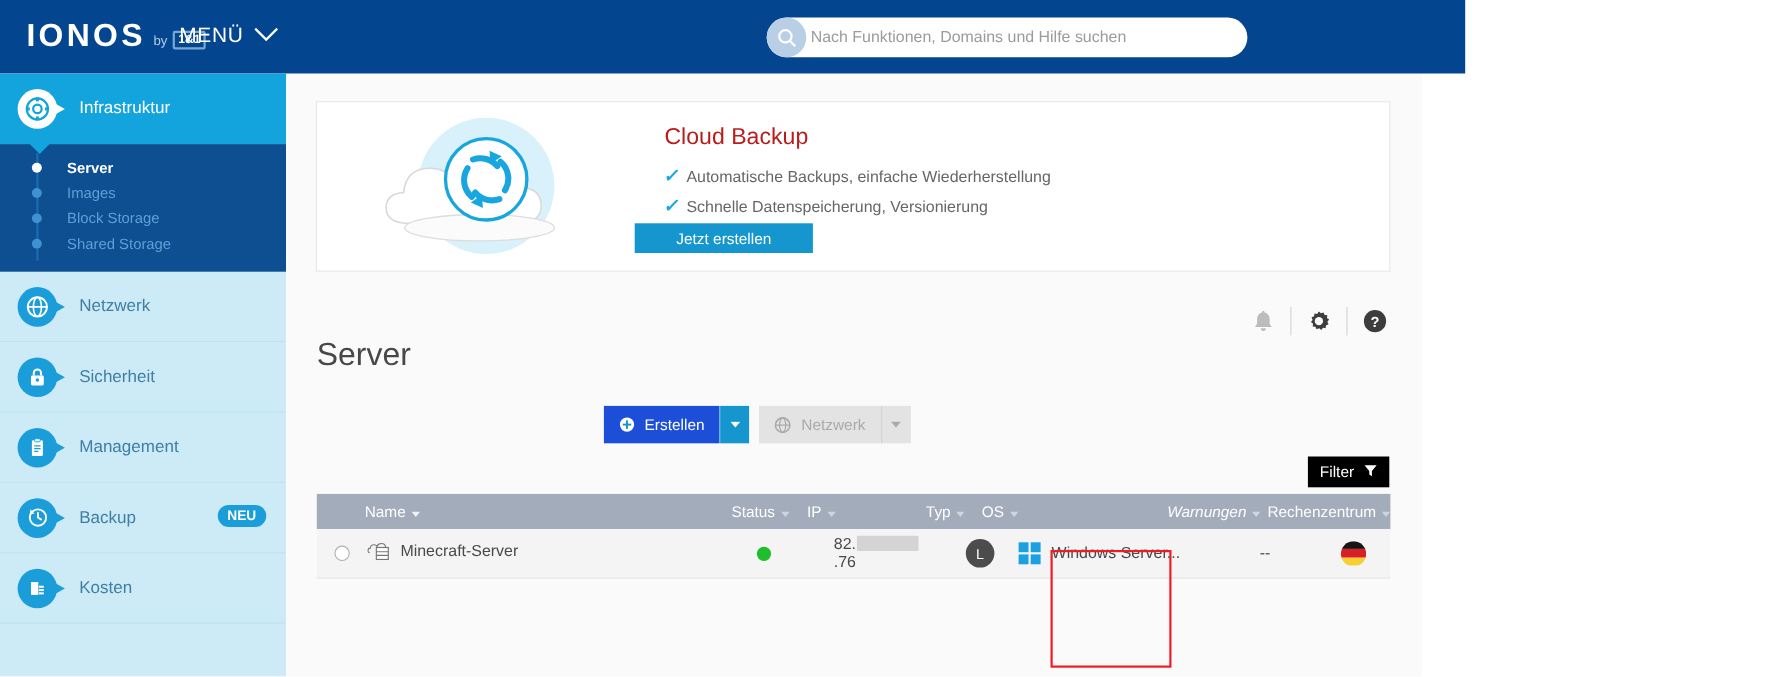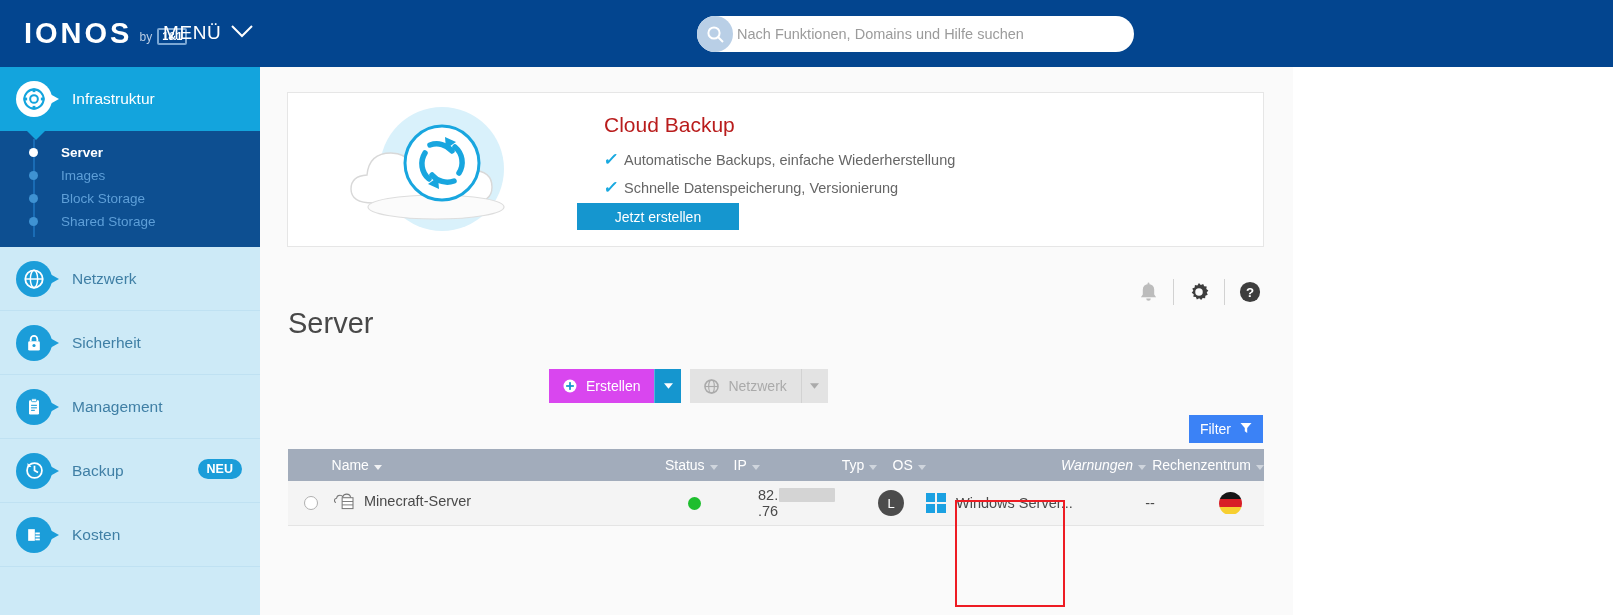--- a/index.html
+++ b/index.html
@@ -5,21 +5,21 @@
   * { box-sizing: border-box; margin: 0; padding: 0; }
   html, body {
     width: 1613px; height: 615px;
     font-family: "Liberation Sans", sans-serif;
     background: #ffffff; overflow: hidden;
   }
   .app { position: relative; width: 1613px; height: 615px; background:#ffffff; }
 
   
   .topbar {
-    position:absolute; left:0; top:0; width:1613px; height:67px;
+    position:absolute; left:0; top:0; width:1332px; height:67px;
     background:#03458f;
   }
   .logo-wrap { position:absolute; left:24px; top:18px; display:flex; align-items:flex-end; }
   .logo-text {
     color:#ffffff; font-size:29px; font-weight:bold; letter-spacing:3px;
     line-height:30px; font-family:"Liberation Sans", sans-serif;
   }
   .logo-by { color:#b9cde4; font-size:12px; margin-left:7px; margin-bottom:4px; }
   .logo-1and1 {
     margin-left:5px; margin-bottom:3px; border:2px solid #7ba7d4; color:#ffffff;
@@ -111,32 +111,32 @@
   .icon-btn { width:26px; height:26px; display:flex; align-items:center; justify-content:center; cursor:pointer; }
 
   .page-title { position:absolute; left:28px; top:240px; font-size:29px; color:#484848; font-weight:normal; }
 
   .btn-row { position:absolute; left:289px; top:302px; display:flex; }
   .btn-group { display:flex; margin-right:9px; }
   .btn-main {
     height:34px; display:flex; align-items:center; padding:0 14px; border:none;
     font-size:14px; cursor:pointer; font-family:"Liberation Sans", sans-serif;
   }
-  .btn-main.primary { background:#d946ef; color:#ffffff; }
+  .btn-main.primary { background:#1d4ed8; color:#ffffff; }
   .btn-main.disabled { background:#e3e3e3; color:#aaaaaa; cursor:default; }
   .btn-caret {
     width:27px; height:34px; display:flex; align-items:center; justify-content:center;
     border:none; cursor:pointer; border-left:1px solid rgba(255,255,255,.28);
   }
   .btn-caret.primary { background:#1596cf; color:#ffffff; }
   .btn-caret.disabled { background:#e3e3e3; color:#aaaaaa; border-left:1px solid #d2d2d2; cursor:default; }
   .btn-ico { margin-right:9px; display:inline-flex; }
 
   .filter-btn {
-    position:absolute; right:30px; top:348px; background:#3b82f6; color:#ffffff;
+    position:absolute; right:30px; top:348px; background:#000000; color:#ffffff;
     height:28px; display:flex; align-items:center; padding:0 11px; font-size:14px; cursor:pointer;
   }
   .filter-btn .fico { margin-left:9px; }
 
   .table { position:absolute; left:28px; top:382px; width:976px; }
   .thead {
     display:flex; align-items:center; height:32px; background:#a2acbb; color:#ffffff; font-size:14px;
   }
   .th { display:flex; align-items:center; white-space:nowrap; }
   .caret-sort { margin-left:5px; opacity:.85; }

